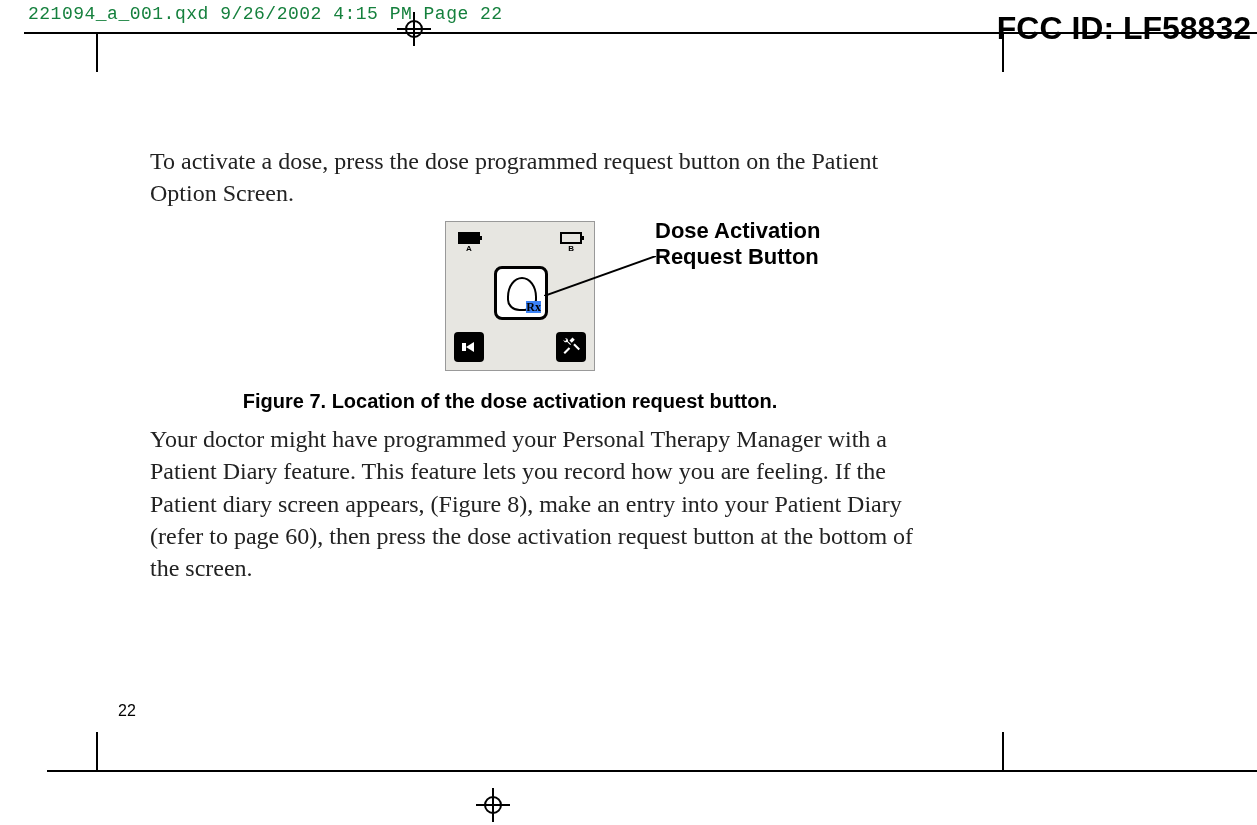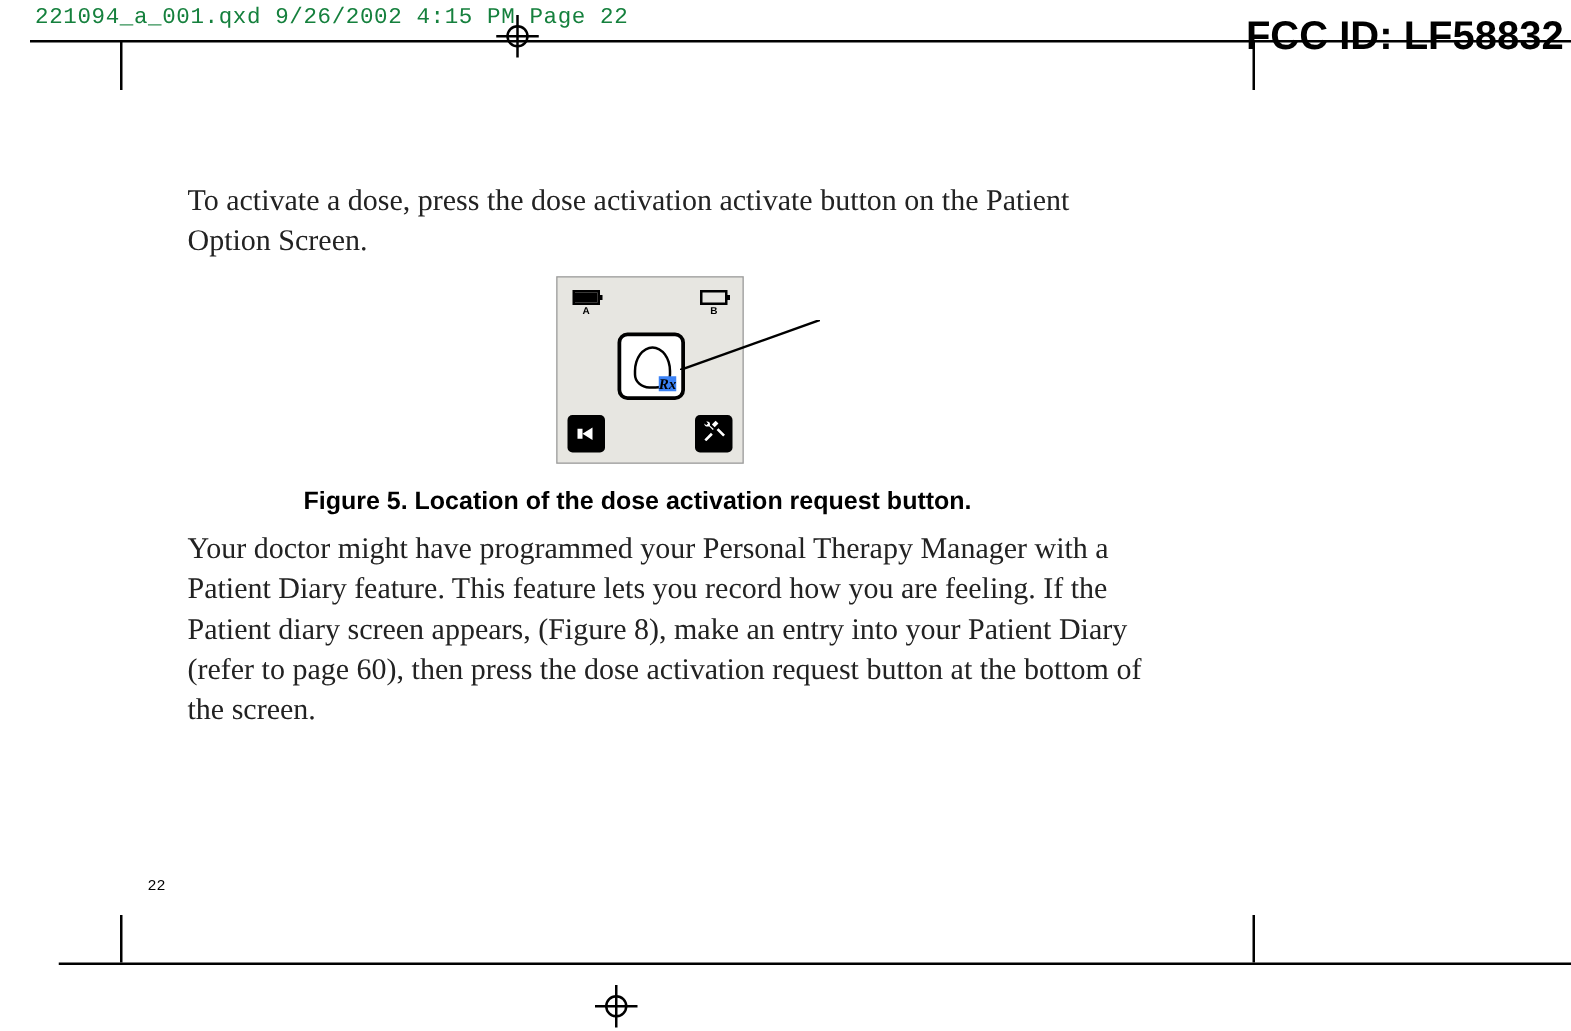--- a/index.html
+++ b/index.html
@@ -127,21 +127,20 @@
     border-radius: 60% 60% 50% 50% / 70% 70% 40% 40%;
     background:#fff;
     position:absolute; left:0; top:0;
   }
   .rx-text{
     position:absolute; right:-6px; bottom:-4px;
     font-family: 'Times New Roman', serif;
     font-size:12px; font-weight:bold;
     background:#3b82f6;
     line-height:1;
-    font-style:italic;
   }
 
   .bottom-row .sq {
     position:absolute;
     bottom:8px;
     width:30px; height:30px;
     background:#000;
     border-radius:4px;
     display:flex; align-items:center; justify-content:center;
     color:#fff;
@@ -180,22 +179,22 @@
     font-weight: bold;
     font-size: 20px;
     text-align: center;
     width: 720px;
     margin: 2px 0 10px 0;
   }
   .pagenum {
     position: absolute;
     left: 118px;
     top: 702px;
-    font-family: Liberation Mono, monospace;
-    font-size: 12px;
+    font-family: Liberation Sans, sans-serif;
+    font-size: 16px;
   }
 
   
   .reg {
     position:absolute;
     width:34px;height:34px;
   }
   .reg .c{
     position:absolute; left:8px; top:8px;
     width:18px;height:18px;
@@ -224,21 +223,21 @@
     <div class="v"></div>
     <div class="c"></div>
   </div>
 <div class="reg reg-bot">
     <div class="h"></div>
     <div class="v"></div>
     <div class="c"></div>
   </div>
 
 <div class="content">
-  <p class="body">To activate a dose, press the dose activation activate button on the Patient Option Screen.</p>
+  <p class="body">To activate a dose, press the dose programmed request button on the Patient Option Screen.</p>
 
   <div class="figurewrap">
     <div class="device">
       <div class="batt battA">
           <div class="battA-fill"></div>
         </div>
       <div class="batt battB"></div>
       <div class="batt-label lblA">A</div>
       <div class="batt-label lblB">B</div>
 
@@ -262,20 +261,21 @@
                 <path fill="#fff" d="M22 19l-7-7 2-2 7 7-2 2zM2 22l7-7 2 2-7 7-2-2zM14 2l3 3-4 4-3-3 4-4zM5 3a3 3 0 013 3c0 .4-.1.8-.2 1.1L12 11l-1 1-4-4c-.3.1-.7.2-1.1.2A3 3 0 012 5l2 2 2-2-2-2c.3-.1.7 0 1 0z"></path>
               </svg>
           </span>
         </div>
       </div>
     </div>
 
     <svg class="callout-line" viewBox="0 0 112 40">
       <line x1="0" y1="40" x2="112" y2="0" stroke="#000" stroke-width="2"></line>
     </svg>
+    <div class="callout-text">Dose Activation Request Button</div>
   </div>
 
-  <div class="caption">Figure 5. Location of the dose activation request button.</div>
+  <div class="caption">Figure 7. Location of the dose activation request button.</div>
 
   <p class="body">Your doctor might have programmed your Personal Therapy Manager with a Patient Diary feature. This feature lets you record how you are feeling. If the Patient diary screen appears, (Figure 8), make an entry into your Patient Diary (refer to page 60), then press the dose activation request button at the bottom of the screen.</p>
 </div>
 
 <div class="pagenum">22</div>
 
 </body></html>

